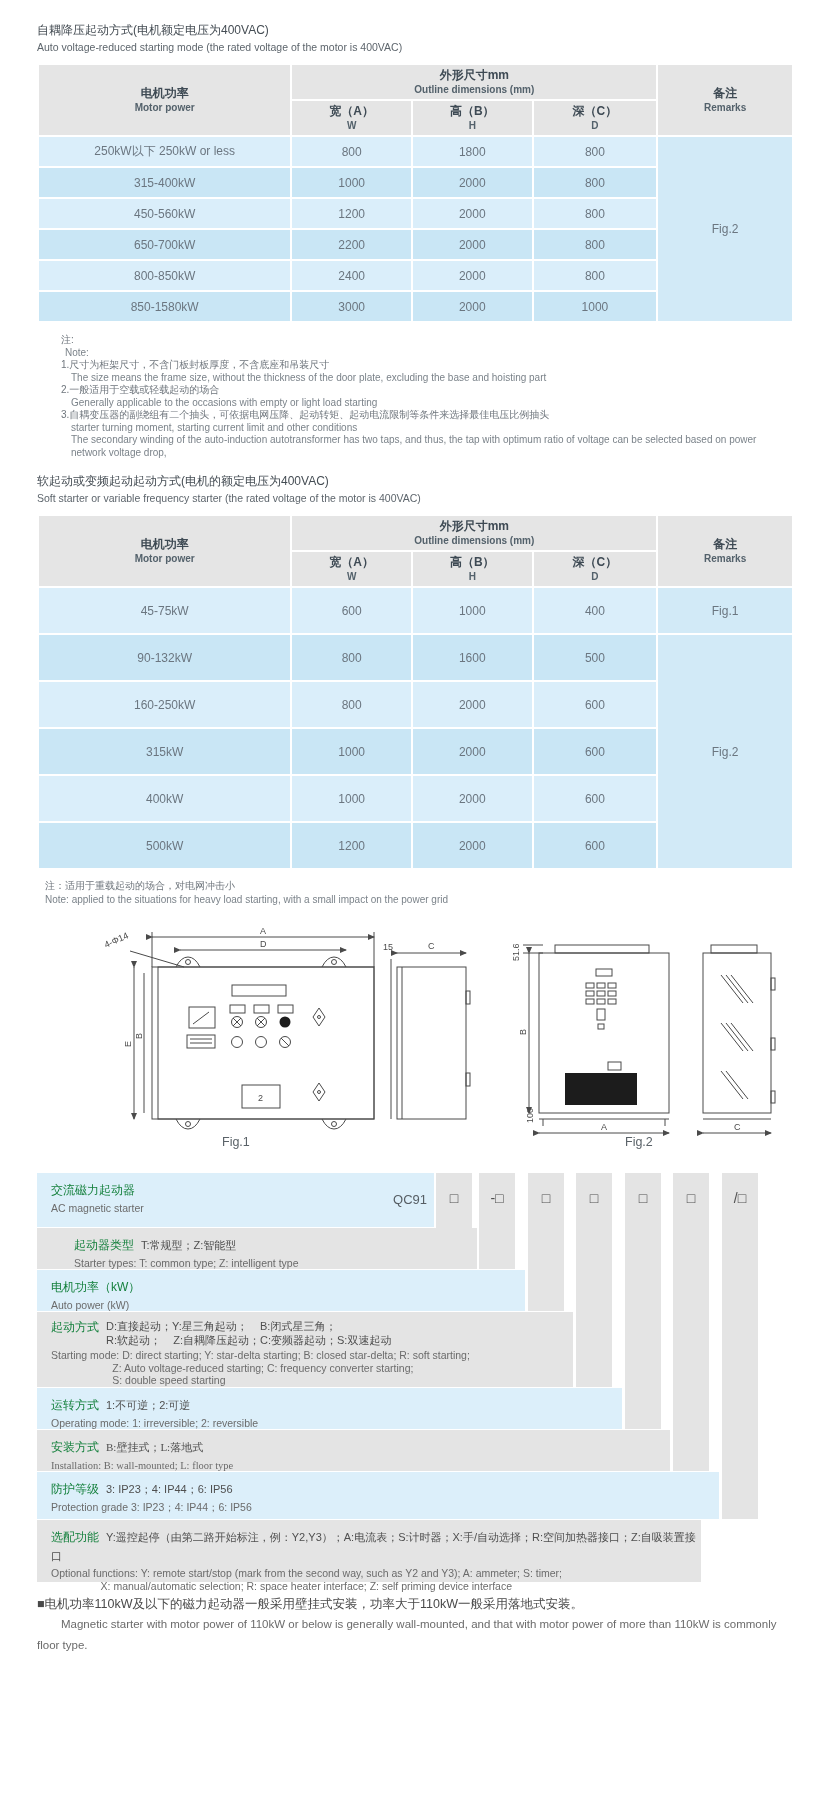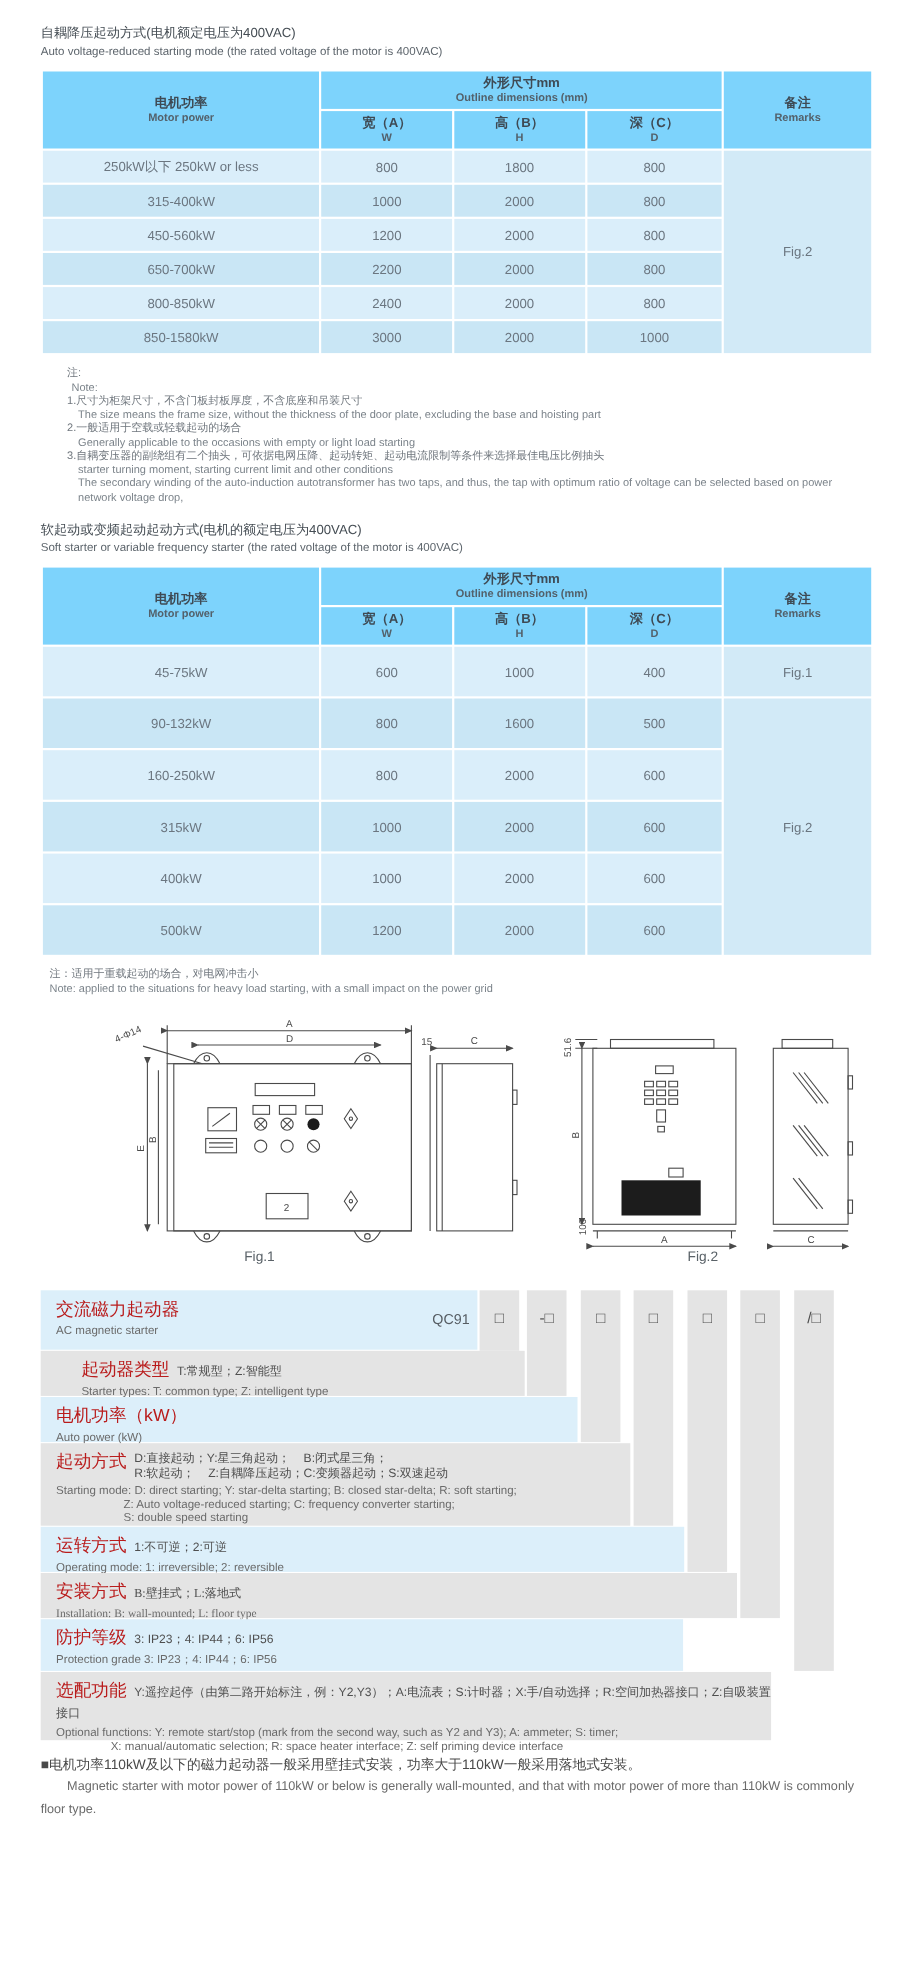--- a/index.html
+++ b/index.html
@@ -7,21 +7,21 @@
        font-family:"Liberation Sans","DejaVu Sans",sans-serif;color:#555;}
   .content{position:relative;width:757px;margin-left:37px;padding-top:22px;}
 
   
   .sec-title .cn{display:block;font-size:12px;color:#454d54;line-height:17px;}
   .sec-title .en{display:block;font-size:10.5px;color:#5d656c;line-height:16px;}
 
   
   table.dim-table{width:757px;border-collapse:separate;border-spacing:2px;margin-top:8px;}
   .dim-table th,.dim-table td{text-align:center;vertical-align:middle;padding:0;}
-  .dim-table thead th{background:#7dd3fc;}
+  .dim-table thead th{background:#e5e5e5;}
   .dim-table thead .cn{display:block;font-size:12px;color:#3e4a54;line-height:15px;}
   .dim-table thead .en{display:block;font-size:10px;color:#53616b;line-height:13px;}
   .dim-table .tier1 th{height:34px;}
   .dim-table .tier2 th{height:34px;}
   .c-power{width:250px;}.c-w{width:118px;}.c-h{width:118px;}.c-d{width:122px;}.c-rem{width:133px;}
   .dim-table tbody td{font-size:12px;color:#6b7680;}
   #table1 tbody tr{height:29px;}
   #table2 tbody tr{height:45px;}
   .dim-table tbody tr:nth-child(odd) td{background:#daeefa;}
   .dim-table tbody tr:nth-child(even) td{background:#c9e6f5;}
@@ -57,23 +57,23 @@
   .naming{position:relative;margin-top:10px;width:757px;}
   .nrow{position:relative;margin-bottom:1px;box-sizing:border-box;padding:7px 0 0 14px;}
   .nrow.blue{background:#dceffa;}
   .nrow.gray{background:#e4e4e4;}
   .nr1{height:54px;width:397px;}
   .nr2{height:41px;width:440px;padding-left:37px;}
   .nr3{height:41px;width:488px;}
   .nr4{height:75px;width:536px;}
   .nr5{height:41px;width:585px;}
   .nr6{height:41px;width:633px;font-family:Liberation Serif, serif;}
-  .nr7{height:47px;width:584px;}
+  .nr7{height:47px;width:682px;}
   .nr8{height:62px;width:664px;}
-  .nrow .t-cn{font-size:16px;color:#b91c1c;}
+  .nrow .t-cn{font-size:12px;color:#15803d;}
   .nrow .d-cn{font-size:11px;color:#4f4f4f;margin-left:7px;}
   .nrow .t-en{display:block;font-size:10.5px;color:#6b6b6b;line-height:13px;margin-top:3px;}
   .nrow .flexline{display:flex;align-items:flex-start;}
   .pre{white-space:pre-wrap;}
   .nr4 .d-cn{line-height:14px;}
   .nr4 .t-en{line-height:12.5px;margin-top:2px;}
   .nr8 .t-en{line-height:12.5px;}
   .qc91{position:absolute;right:7px;top:19px;font-size:13px;color:#565d63;}
   .band{position:absolute;top:0;width:36px;background:#e4e4e4;display:flex;
         justify-content:center;align-items:flex-start;padding-top:17px;box-sizing:border-box;}

